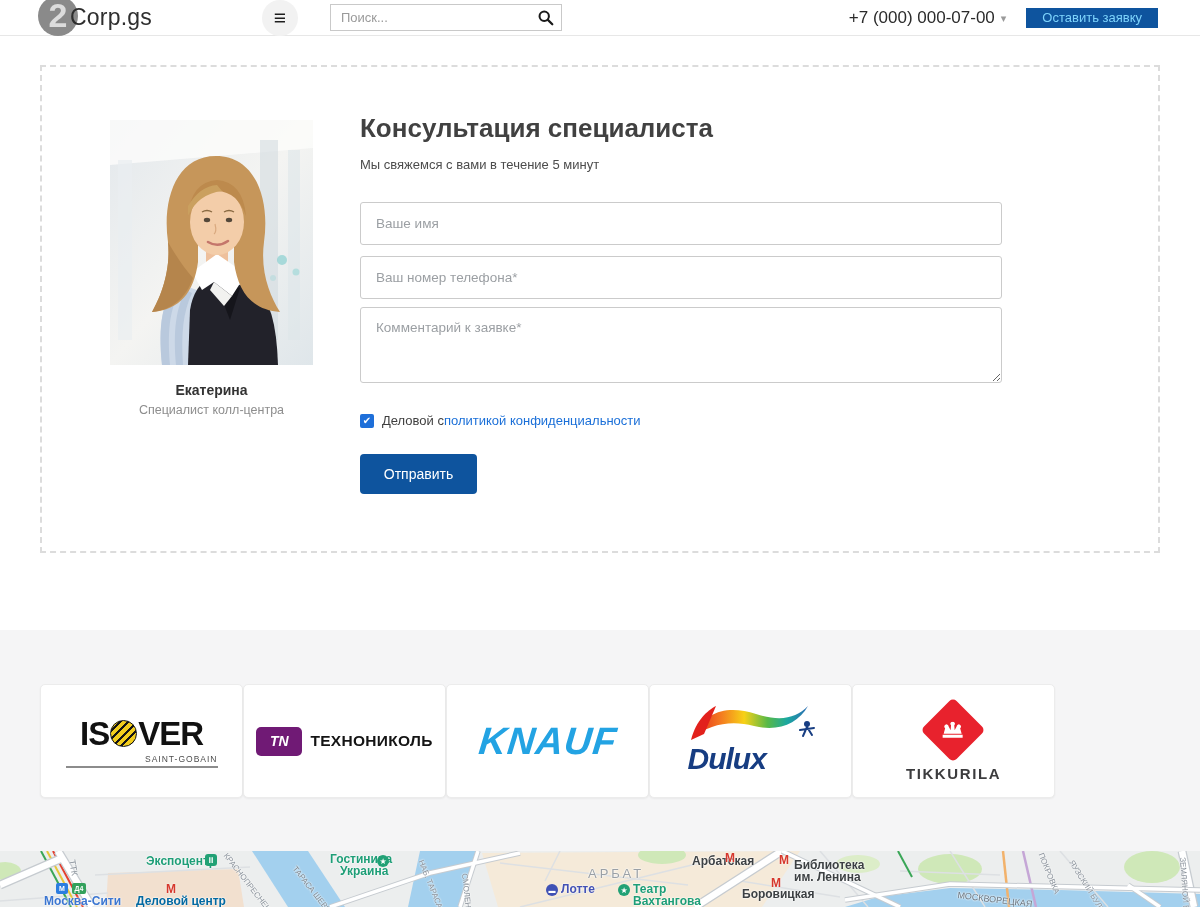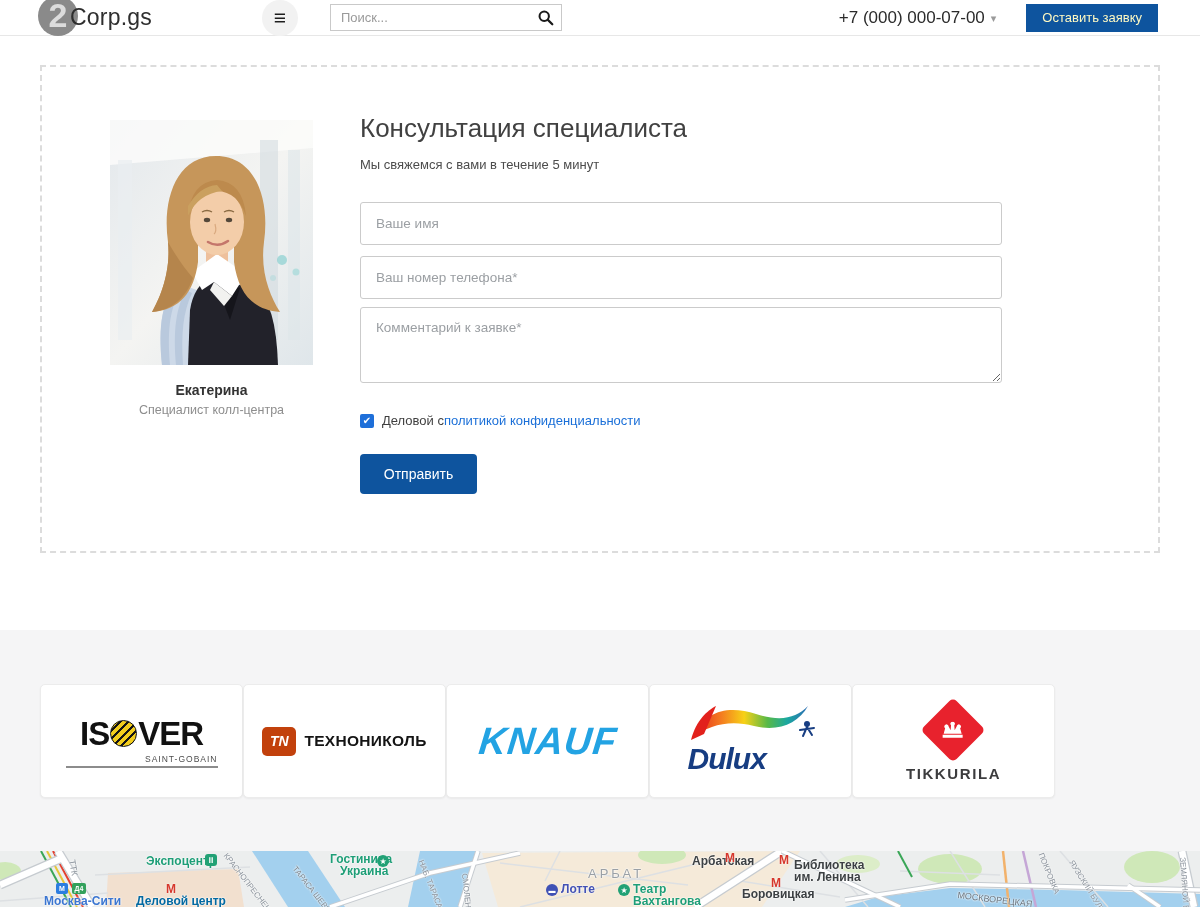--- a/index.html
+++ b/index.html
@@ -12,49 +12,49 @@
   .logo-circle { width:40px; height:40px; margin-top:-4px; background:#8a8a8a; border-radius:50%; color:#dcdcdc; font-size:34px; font-weight:700; display:flex; align-items:center; justify-content:center; }
   .logo-text { font-size:23px; color:#2e2e2e; margin-left:-8px; letter-spacing:.2px; }
   .menu-btn { width:36px; height:36px; border-radius:50%; background:#f2f2f2; border:none; margin-left:110px; font-size:21px; font-weight:700; color:#1d1d1d; display:flex; align-items:center; justify-content:center; cursor:pointer; }
   .search-box { position:relative; margin-left:32px; }
   .search-box input { width:232px; height:27px; border:1px solid #c9c9c9; background:#fff; font-size:13px; color:#333; padding:0 32px 0 10px; outline:none; font-family:"Liberation Sans",sans-serif; }
   .search-box input::placeholder { color:#9a9a9a; }
   .search-icon { position:absolute; right:8px; top:5px; width:17px; height:17px; cursor:pointer; }
   .header-right { margin-left:auto; display:flex; align-items:center; }
   .phone { font-size:17px; color:#2b2b2b; display:flex; align-items:center; cursor:pointer; }
   .phone .chev { font-size:11px; color:#9a9a9a; margin-left:6px; margin-top:2px; }
-  .cta-btn { height:28px; margin-left:30px; margin-right:42px; padding:0 16px; background:#0e549e; color:#fef9c3; border:none; font-size:13px; font-family:"Liberation Sans",sans-serif; cursor:pointer; }
+  .cta-btn { height:20px; margin-left:20px; margin-right:42px; padding:0 16px; background:#0e549e; color:#7dd3fc; border:none; font-size:13px; font-family:"Liberation Sans",sans-serif; cursor:pointer; }
 
   
   .consult { position:absolute; left:40px; top:65px; width:1120px; height:488px; border:2px dashed #dcdcdc; background:#fff; }
   .photo { position:absolute; left:68px; top:53px; width:203px; height:245px; overflow:hidden; }
   .spec-name { position:absolute; left:68px; top:315px; width:203px; text-align:center; font-size:14px; font-weight:700; color:#333; }
   .spec-role { position:absolute; left:58px; top:336px; width:223px; text-align:center; font-size:12.5px; color:#8d8d8d; }
-  .form-title { position:absolute; left:318px; top:46px; font-size:26px; color:#414141; }
+  .form-title { position:absolute; left:318px; top:46px; font-size:26px; color:#414141;font-weight:bold; }
   .form-sub { position:absolute; left:318px; top:90px; font-size:13px; color:#4c4c4c; }
   .f-input { position:absolute; left:318px; width:642px; height:43px; border:1px solid #cbcbcb; border-radius:3px; font-size:13.5px; color:#333; padding:0 15px; outline:none; font-family:"Liberation Sans",sans-serif; }
   .f-input::placeholder, .f-area::placeholder { color:#9b9fa3; }
   .f-area { position:absolute; left:318px; top:240px; width:642px; height:76px; border:1px solid #cbcbcb; border-radius:3px; font-size:13.5px; color:#333; padding:12px 15px; outline:none; resize:vertical; font-family:"Liberation Sans",sans-serif; }
   .consent { position:absolute; left:318px; top:346px; display:flex; align-items:center; font-size:13px; color:#3f3f3f; }
   .checkbox { width:14px; height:14px; background:#1e6fd9; border-radius:2px; color:#fff; font-size:10px; line-height:14px; text-align:center; margin-right:8px; cursor:pointer; }
   .consent a { color:#1a6fd8; text-decoration:none; cursor:pointer; }
   .submit-btn { position:absolute; left:318px; top:387px; width:117px; height:40px; background:#0e549e; color:#fff; border:none; border-radius:4px; font-size:14px; font-family:"Liberation Sans",sans-serif; cursor:pointer; }
 
   
   .partners { position:absolute; left:0; top:630px; width:1200px; height:221px; background:#f5f5f6; }
   .cards { position:absolute; left:40px; top:54px; display:flex; }
   .card { width:203px; height:114px; background:#fff; border:1px solid #ececec; border-radius:5px; box-shadow:0 1px 2px rgba(0,0,0,.05); display:flex; align-items:center; justify-content:center; cursor:pointer; }
   
   .isover-wrap { text-align:center; }
   .isover-row { display:flex; align-items:center; justify-content:center; font-size:33px; font-weight:800; color:#111; letter-spacing:-1px; }
   .isover-o { width:27px; height:27px; border-radius:50%; margin:0 1px; background:repeating-linear-gradient(135deg,#151515 0 2px,#f2cd1d 2px 6px); border:1px solid #111; }
   .isover-sub { width:152px; margin:1px auto 0; text-align:right; font-size:8.5px; letter-spacing:1px; color:#4d4d4d; border-bottom:2px solid #8c8c8c; padding-bottom:2px; }
   
   .tn-wrap { display:flex; align-items:center; gap:8px; }
-  .tn-badge { width:34px; height:29px; background:#c2410c; border-radius:5px; color:#fff; font-weight:800; font-style:italic; font-size:14px; display:flex; align-items:center; justify-content:center; }
+  .tn-badge { width:46px; height:29px; background:#701a75; border-radius:5px; color:#fff; font-weight:800; font-style:italic; font-size:14px; display:flex; align-items:center; justify-content:center; }
   .tn-text { font-size:15.5px; font-weight:800; color:#141414; letter-spacing:.3px; }
   
   .knauf-text { font-size:38px; font-weight:800; font-style:italic; color:#23a3e3; transform:skewX(-6deg); letter-spacing:1px; }
   
   .dulux-wrap { text-align:center; position:relative; width:130px; height:86px; }
   .dulux-text { position:absolute; left:2px; bottom:8px; font-size:30px; font-weight:800; font-style:italic; color:#173d82; letter-spacing:-1px; }
   
   .tik-wrap { text-align:center; }
   .tik-diamond { width:46px; height:46px; background:#e8222d; border-radius:5px; transform:rotate(45deg); margin:6px auto 12px; display:flex; align-items:center; justify-content:center; }
   .tik-crown { transform:rotate(-45deg); }

